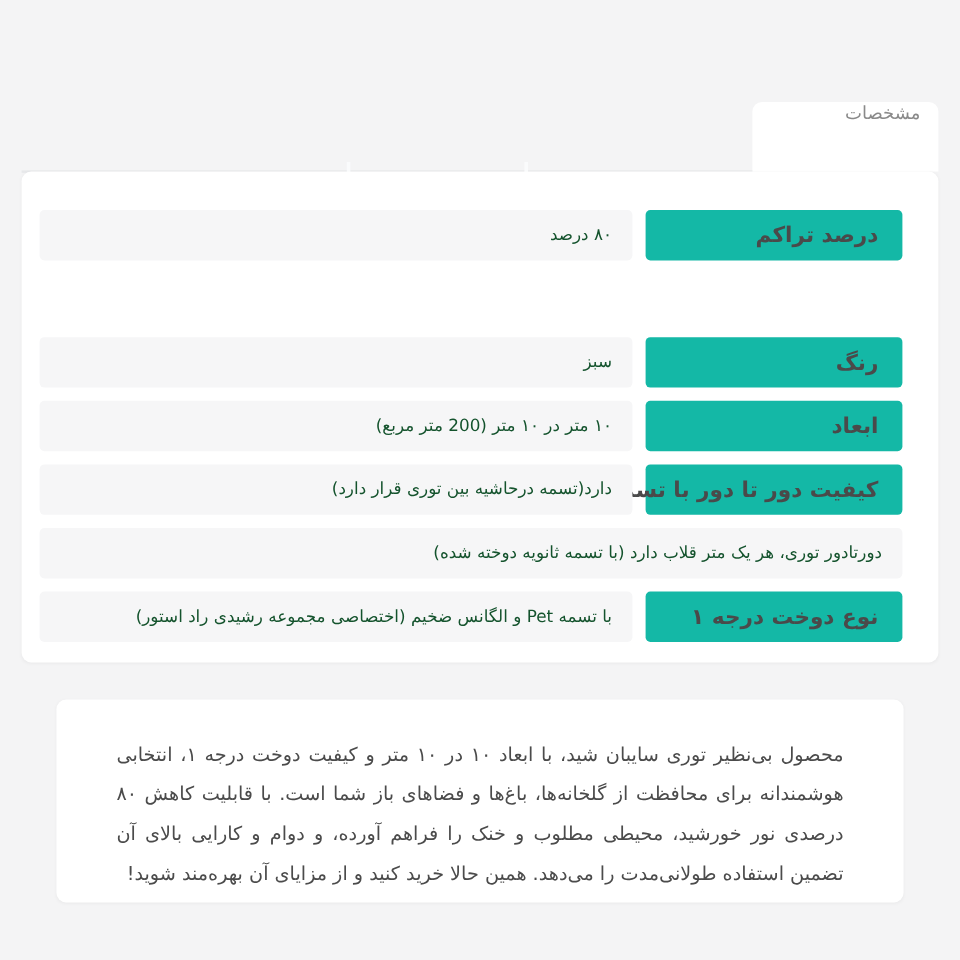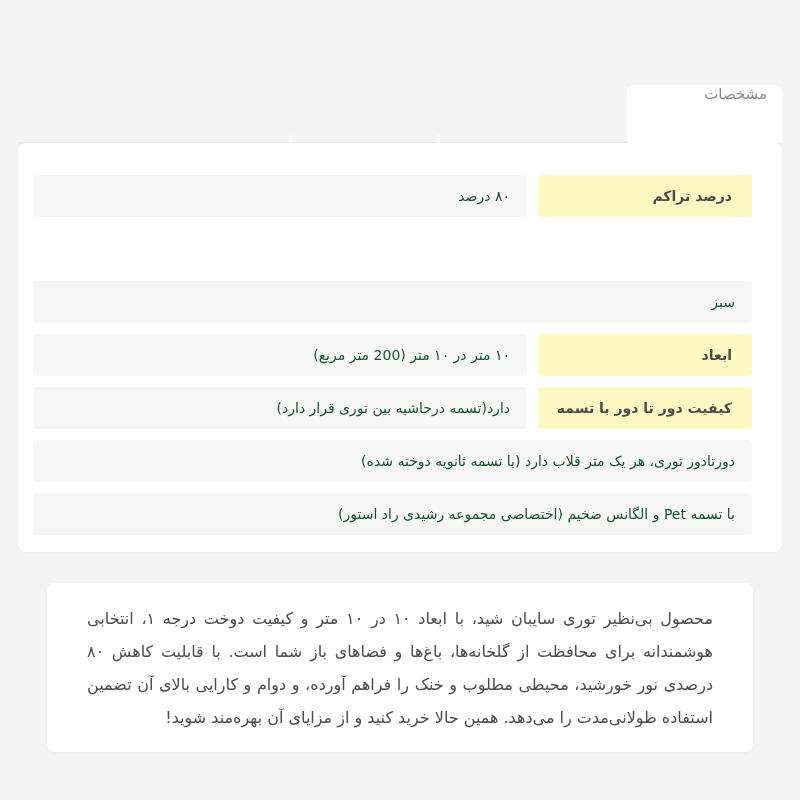--- a/index.html
+++ b/index.html
@@ -66,27 +66,27 @@
   }
   .spec-row {
     display: flex;
     gap: 11px;
     height: 42px;
     margin-bottom: 11px;
   }
   .spec-row:last-child { margin-bottom: 0; }
   .spec-label {
     width: 214px;
-    background: #fef9c3;
+    background: #14b8a6;
     border-radius: 4px;
     display: flex;
     align-items: center;
     padding-right: 20px;
     box-sizing: border-box;
-    font-size: 14px;
+    font-size: 18px;
     font-weight: bold;
     color: #4a4a4a;
     white-space: nowrap;
   }
   .spec-value {
     flex: 1;
     background: #f6f6f7;
     border-radius: 4px;
     display: flex;
     align-items: center;
@@ -105,21 +105,21 @@
     width: 706px;
     height: 169px;
     background: #ffffff;
     border-radius: 8px;
     box-shadow: 0 1px 3px rgba(0,0,0,0.04);
     box-sizing: border-box;
     padding: 13px 34px;
     direction: rtl;
   }
   .desc-text {
-    margin: 6px;
+    margin: 16px;
     font-size: 16px;
     line-height: 33px;
     color: #4b4b4b;
     text-align: justify;
   }
 </style>
 </head>
 <body>
 
 <div class="tab-active">
@@ -134,38 +134,40 @@
 
   <div class="spec-row">
     <div class="spec-label">درصد تراکم</div>
     <div class="spec-value">۸۰ درصد</div>
   </div>
 
   <div class="spec-row">
   </div>
 
   <div class="spec-row">
+    <div class="spec-label">رنگ</div>
     <div class="spec-value">سبز</div>
   </div>
 
   <div class="spec-row">
     <div class="spec-label">ابعاد</div>
     <div class="spec-value">۱۰ متر در ۱۰ متر (200 متر مربع)</div>
   </div>
 
   <div class="spec-row">
     <div class="spec-label">کیفیت دور تا دور با تسمه</div>
     <div class="spec-value">دارد(تسمه درحاشیه بین توری قرار دارد)</div>
   </div>
 
   <div class="spec-row">
     <div class="spec-value">دورتادور توری، هر یک متر قلاب دارد (با تسمه ثانویه دوخته شده)</div>
   </div>
 
   <div class="spec-row">
+    <div class="spec-label">نوع دوخت درجه ۱</div>
     <div class="spec-value">با تسمه Pet و الگانس ضخیم (اختصاصی مجموعه رشیدی راد استور)</div>
   </div>
 
 </div>
 
 <div class="desc-panel">
   <p class="desc-text">محصول بی‌نظیر توری سایبان شید، با ابعاد ۱۰ در ۱۰ متر و کیفیت دوخت درجه ۱، انتخابی هوشمندانه برای محافظت از گلخانه‌ها، باغ‌ها و فضاهای باز شما است. با قابلیت کاهش ۸۰ درصدی نور خورشید، محیطی مطلوب و خنک را فراهم آورده، و دوام و کارایی بالای آن تضمین استفاده طولانی‌مدت را می‌دهد. همین حالا خرید کنید و از مزایای آن بهره‌مند شوید!</p>
 </div>
 
 </body></html>

